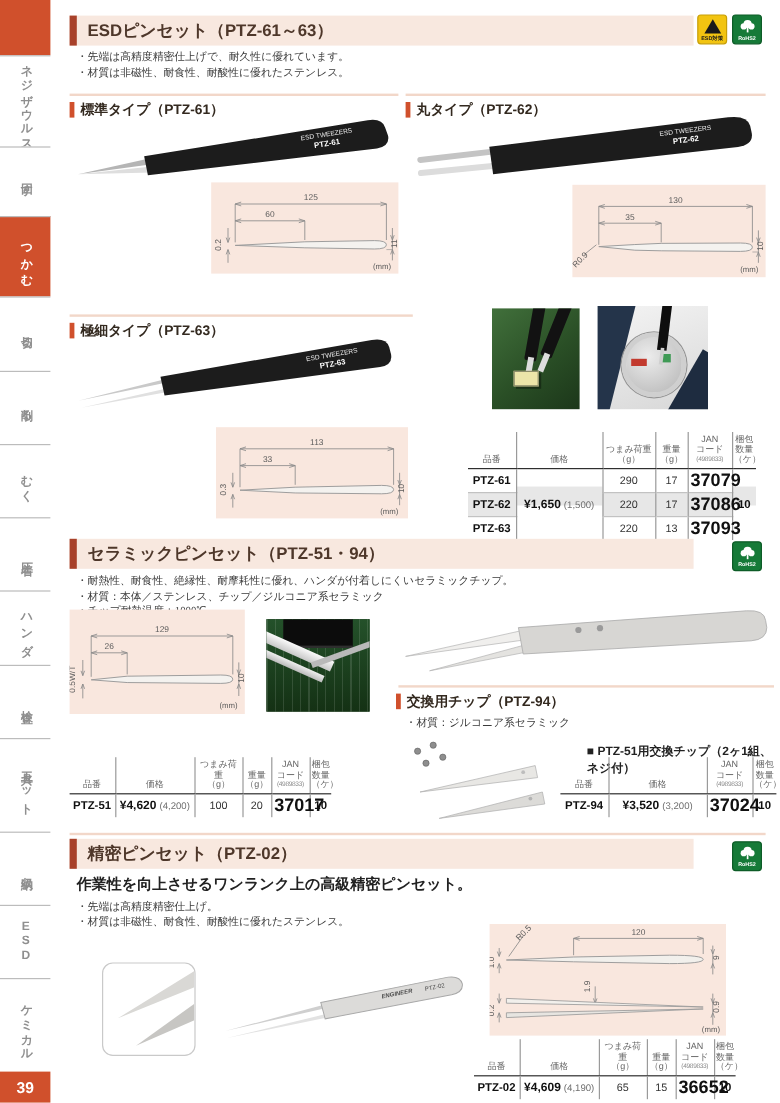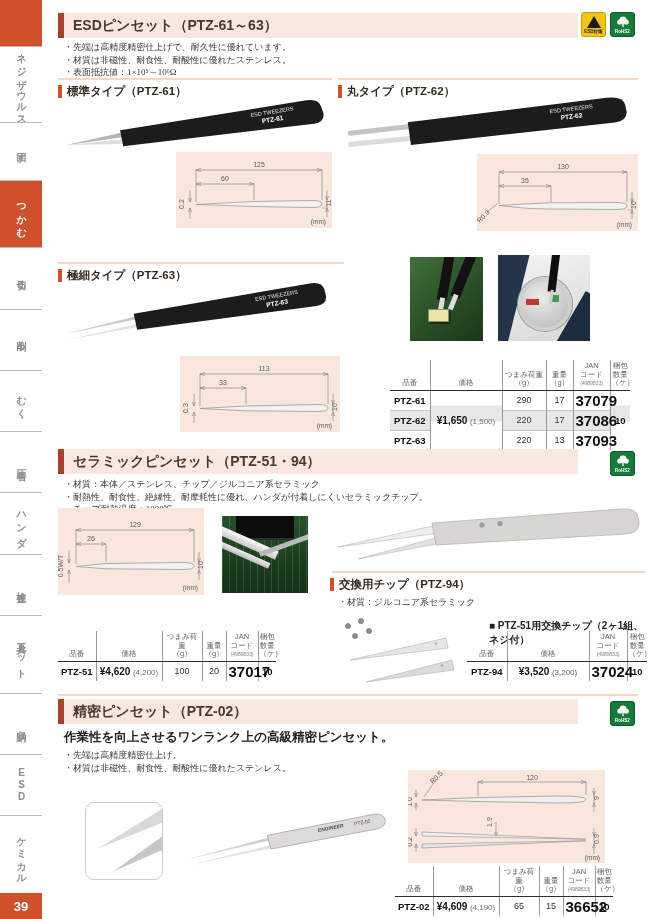--- a/index.html
+++ b/index.html
@@ -161,21 +161,20 @@
     <circle cx="7" cy="4" r="3.4" fill="#fff"></circle>
       <circle cx="3.8" cy="6" r="2.6" fill="#fff"></circle>
     <circle cx="10.2" cy="6" r="2.6" fill="#fff"></circle>
       <rect x="6.3" y="5.5" width="1.4" height="5.5" fill="#fff"></rect>
   </svg>
   <span class="cap">RoHS2</span>
 </div>
 <div class="bullets" style="left:64px; top:41px">
   <div>・先端は高精度精密仕上げで、耐久性に優れています。</div>
   <div>・材質は非磁性、耐食性、耐酸性に優れたステンレス。</div>
-  <div>・表面抵抗値：1×10⁵～10⁶Ω</div>
 </div>
 
 <div class="rule" style="left:58px; top:78px; width:274px"></div>
 <div class="rule" style="left:338px; top:78px; width:300px"></div>
 
 <div class="sub-header" style="left:58px; top:84px">
   <span class="accent"></span>
   <span>標準タイプ（PTZ-61）</span>
 </div>
 <div class="photo" style="left:60px; top:98px; width:272px; height:55px">
@@ -364,22 +363,22 @@
 <div class="badge rohs" style="left:610px; top:451px">
   <svg width="14" height="12">
     <circle cx="7" cy="4" r="3.4" fill="#fff"></circle>
       <circle cx="3.8" cy="6" r="2.6" fill="#fff"></circle>
     <circle cx="10.2" cy="6" r="2.6" fill="#fff"></circle>
       <rect x="6.3" y="5.5" width="1.4" height="5.5" fill="#fff"></rect>
   </svg>
   <span class="cap">RoHS2</span>
 </div>
 <div class="bullets" style="left:64px; top:478px">
+  <div>・耐熱性、耐食性、絶縁性、耐摩耗性に優れ、ハンダが付着しにくいセラミックチップ。</div>
   <div>・材質：本体／ステンレス、チップ／ジルコニア系セラミック</div>
-  <div>・耐熱性、耐食性、絶縁性、耐摩耗性に優れ、ハンダが付着しにくいセラミックチップ。</div>
   <div>・チップ耐熱温度：1000℃</div>
 </div>
 
 <div class="diagram" style="left:58px; top:508px; width:146px; height:87px">
   <svg viewBox="0 0 146 87">
     <g stroke="#8a8a8a" stroke-width="0.7" fill="none">
       <line x1="18" y1="22" x2="18" y2="56"></line>
         <line x1="136" y1="22" x2="136" y2="54"></line>
       <line x1="48" y1="36" x2="48" y2="54"></line>
       <line x1="18" y1="22" x2="136" y2="22"></line>

